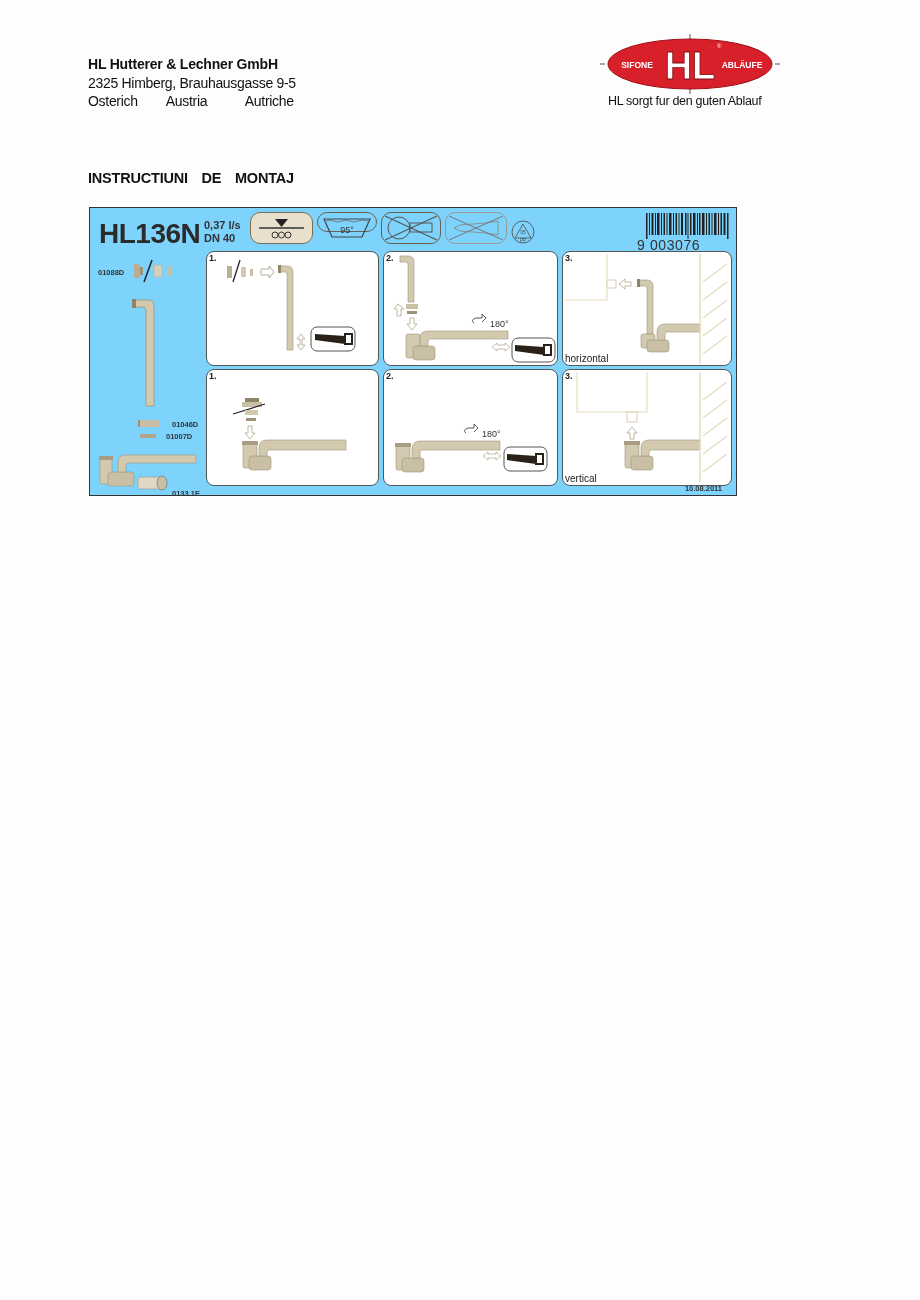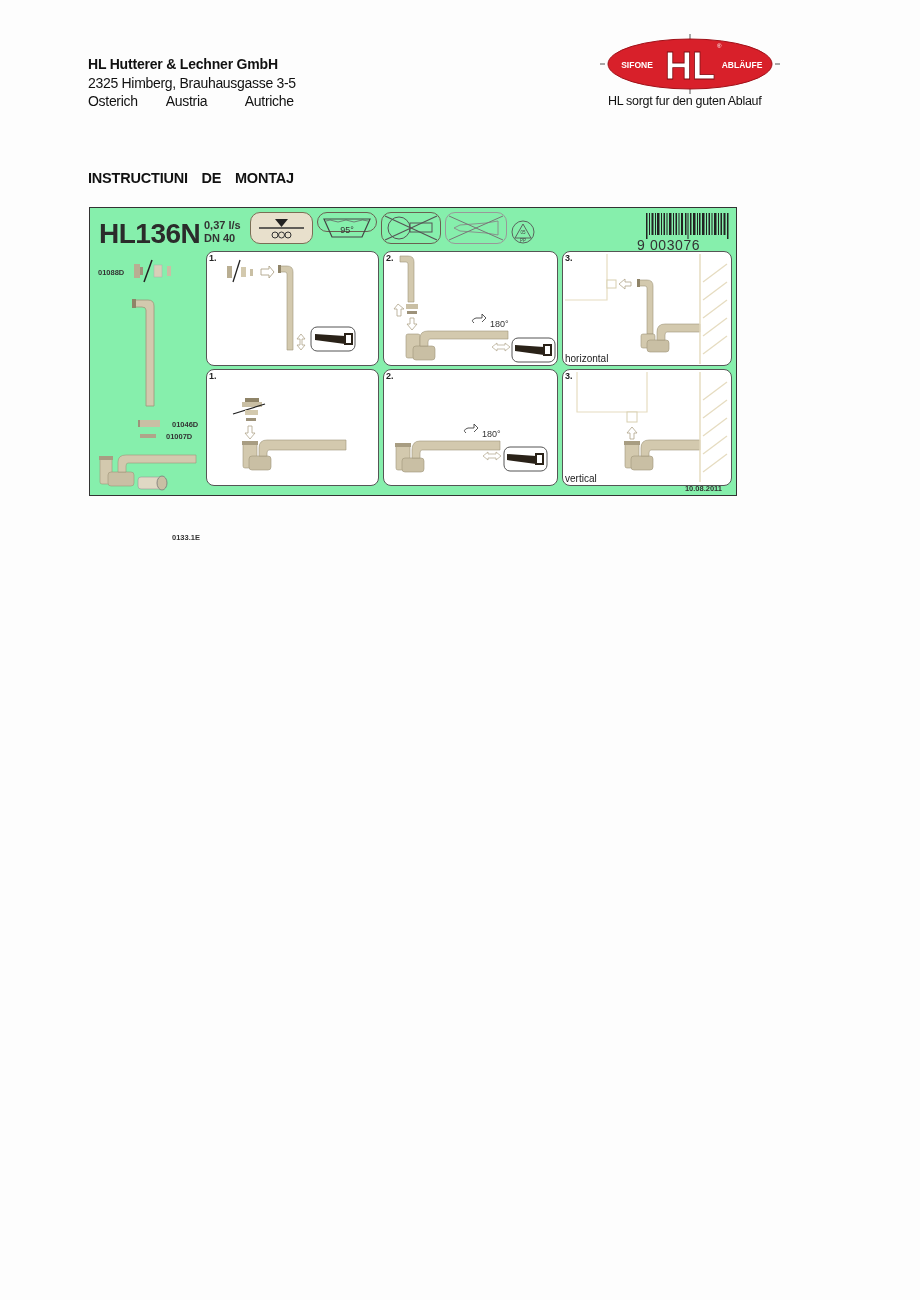--- a/index.html
+++ b/index.html
@@ -6,39 +6,39 @@
   body { width:920px; height:1300px; background:#fdfdfd; position:relative; overflow:hidden;
          font-family:"Liberation Sans", sans-serif; color:#111; }
   .abs { position:absolute; }
   .company { left:88px; top:56px; font-size:14px; font-weight:bold; letter-spacing:-0.2px; }
   .addr1 { left:88px; top:75px; font-size:14px; letter-spacing:-0.3px; }
   .addr2 { left:88px; top:93px; font-size:14px; letter-spacing:-0.3px; word-spacing:6px; }
   .logo { left:600px; top:34px; width:180px; height:60px; }
   .slogan { left:608px; top:94px; font-size:12.5px; font-weight:normal; letter-spacing:-0.3px; }
   .doc-title { left:88px; top:170px; font-size:14.5px; font-weight:bold; letter-spacing:-0.2px; word-spacing:3px; }
 
-  .panel { left:89px; top:207px; width:648px; height:289px; border:1.5px solid #333; background:#86efac; box-sizing:border-box; }
+  .panel { left:89px; top:207px; width:648px; height:289px; border:1.5px solid #333; background:#7dd3fc; box-sizing:border-box; }
   .model { left:9px; top:10px; font-size:28px; font-weight:bold; color:#2b2b2b; letter-spacing:-0.5px; }
   .flow { left:114px; top:11px; font-size:11px; font-weight:bold; color:#333; line-height:13px; }
   .icon-box { border:1.2px solid #6a6152; border-radius:10px; box-sizing:border-box; }
   .barcode { left:556px; top:5px; width:84px; height:26px; }
   .barcode-num { left:547px; top:29px; font-size:14px; color:#333; letter-spacing:0.6px; }
 
   .step { border:1.2px solid #555; border-radius:8px; box-sizing:border-box; background:#fff; }
   .step-num { position:absolute; left:2px; top:1px; font-size:9px; font-weight:bold; color:#222; }
   .step-caption { position:absolute; left:2px; bottom:1px; font-size:10px; color:#222; }
   .part-code { font-size:7.5px; font-weight:bold; color:#333; }
   .date { right:14px; bottom:2px; font-size:7.5px; font-weight:bold; color:#333; }
   svg { display:block; }
 </style>
 </head>
 <body>
 
 <div class="abs company">HL Hutterer &amp; Lechner GmbH</div>
-<div class="abs addr1">2325 Himberg, Brauhausgasse 3-5</div>
+<div class="abs addr1">2325 Himberg, Brauhausgasse 9-5</div>
 <div class="abs addr2" style="white-space:pre">Osterich   Austria    Autriche</div>
 
 <div class="abs logo">
   <svg width="180" height="60" viewBox="0 0 180 60">
     <line x1="90" y1="0" x2="90" y2="5" stroke="#555" stroke-width="1"></line>
     <line x1="90" y1="55" x2="90" y2="60" stroke="#555" stroke-width="1"></line>
     <line x1="0" y1="30" x2="5" y2="30" stroke="#555" stroke-width="1"></line>
     <line x1="175" y1="30" x2="180" y2="30" stroke="#555" stroke-width="1"></line>
     <ellipse cx="90" cy="30" rx="82" ry="25" fill="#d8202a" stroke="#a01018" stroke-width="1"></ellipse>
     <text x="37" y="34" font-family="Liberation Sans, sans-serif" font-size="8.5" font-weight="bold" fill="#fff" text-anchor="middle">SIFONE</text>
@@ -162,21 +162,21 @@
       <rect x="10" y="22" width="26" height="14" rx="3" fill="#c9bfa4" stroke="#a09579" stroke-width="0.6"></rect>
       <path d="M20 22 L20 12 Q20 5 28 5 L98 5 L98 13 L30 13 Q28 13 28 16 L28 22 Z" fill="#d3c9ae" stroke="#a09579" stroke-width="0.6"></path>
     </svg>
   </div>
   <div class="abs" style="left:46px;top:266px;width:34px;height:18px;">
     <svg width="34" height="18" viewBox="0 0 34 18">
       <path d="M2 6 Q2 3 5 3 L24 3 L24 15 L5 15 Q2 15 2 12 Z" fill="#e0d8c4" stroke="#999" stroke-width="0.6"></path>
       <ellipse cx="26" cy="9" rx="5" ry="7" fill="#c9bfa4" stroke="#777" stroke-width="0.8"></ellipse>
     </svg>
   </div>
-  <div class="abs part-code" style="left:82px;top:281px;margin-top:44px;">0133.1E</div>
+  <div class="abs part-code" style="left:82px;top:281px;">0133.1E</div>
 
   <div class="abs step" style="left:116px;top:43px;width:173px;height:115px;">
     <span class="step-num">1.</span>
     <svg class="abs" style="left:0;top:0" width="171" height="113" viewBox="0 0 171 113">
       <rect x="20" y="14" width="5" height="12" fill="#b9ae92"></rect>
       <line x1="26" y1="30" x2="33" y2="8" stroke="#222" stroke-width="1.3"></line>
       <rect x="34" y="15" width="5" height="10" fill="#d3c9ae"></rect>
         <rect x="43" y="17" width="3" height="7" fill="#c9bfa4"></rect>
       <path d="M54 17 L62 17 L62 14 L67 20 L62 26 L62 23 L54 23 Z" fill="#fff" stroke="#b0a58a" stroke-width="0.9"></path>
       <path d="M72 14 L80 14 Q86 14 86 20 L86 98 L80 98 L80 22 Q80 20 78 20 L72 20 Z" fill="#d3c9ae" stroke="#a09579" stroke-width="0.6"></path>

